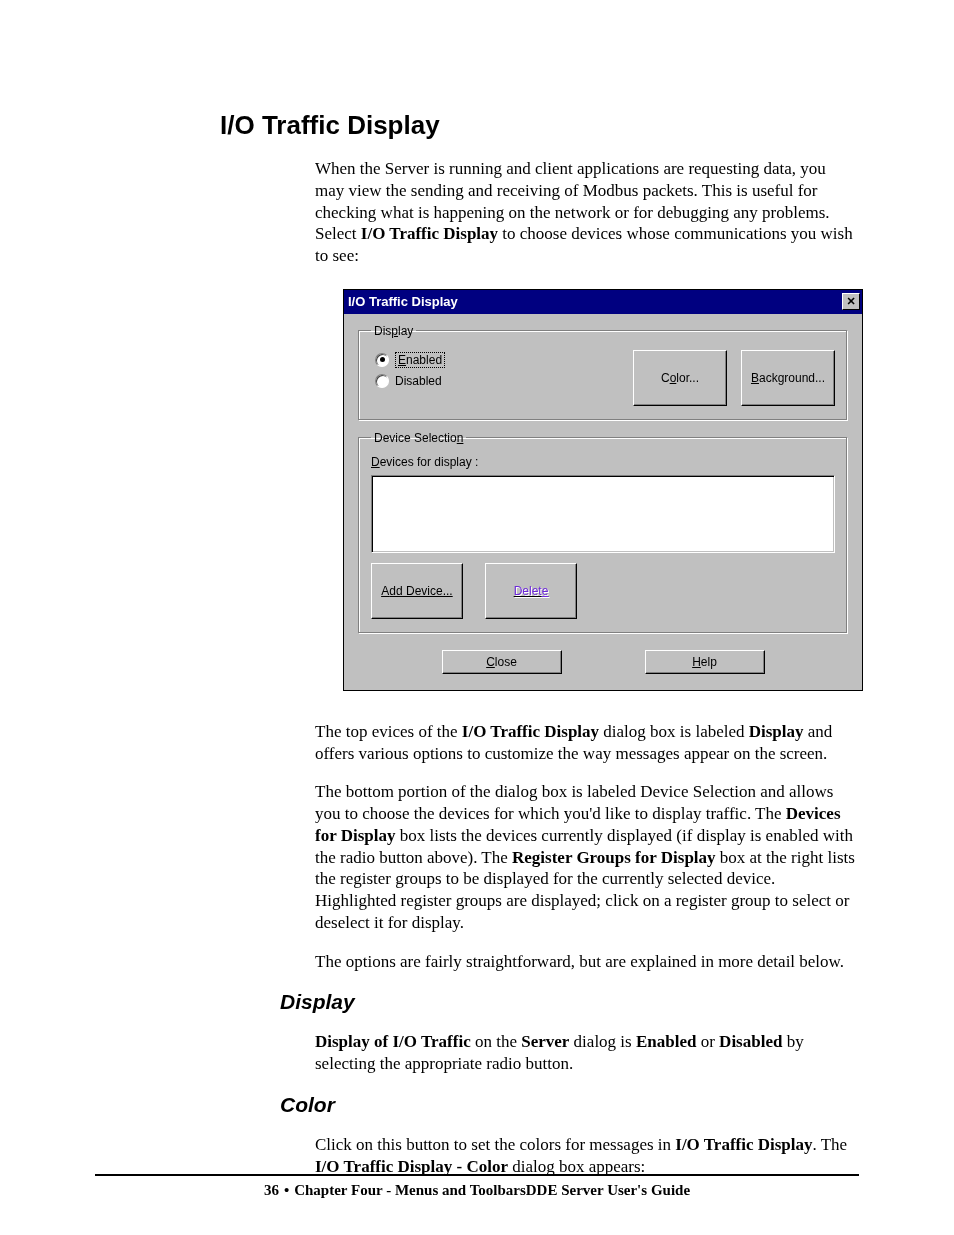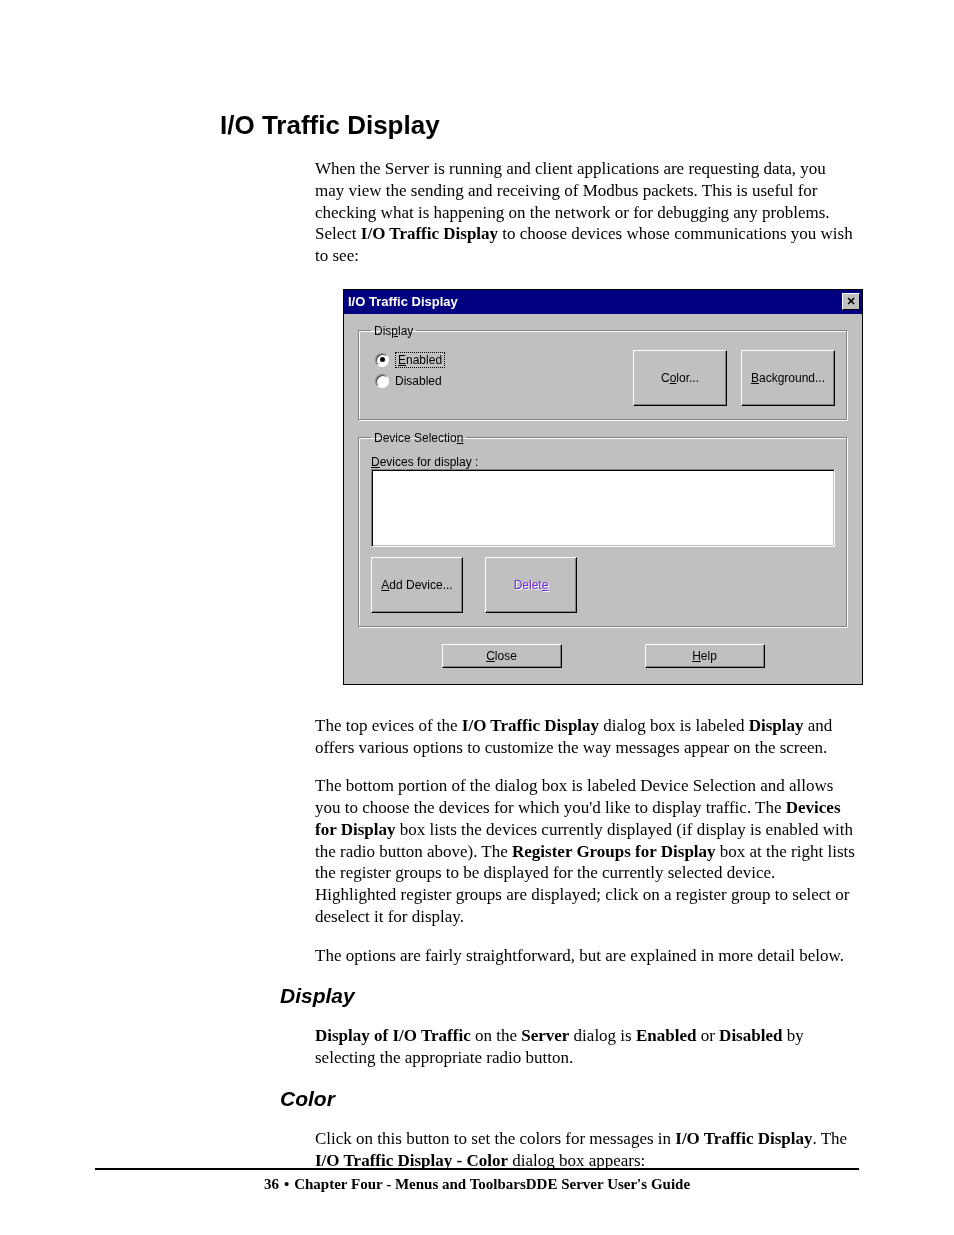--- a/index.html
+++ b/index.html
@@ -147,36 +147,37 @@
     gap: 14px;
     margin-left: auto;
     margin-top: 2px;
   }
   .device-selection-inner {
     display: flex;
     gap: 26px;
     align-items: flex-start;
   }
   .dev-col { flex: 1; }
-  .col-label { font-size: 12px; margin-bottom: 0; display:block;}
+  .col-label { font-size: 12px; margin-bottom: 6px; display:block;}
   .listbox {
     background: #fff;
     border: 1px solid #808080;
     border-right-color: #fff;
     border-bottom-color: #fff;
     box-shadow: inset 1px 1px 0 #000, inset -1px -1px 0 #c0c0c0;
     height: 78px;
     width: 100%;
     box-sizing: border-box;
   }
   .listbox.tall { height: 128px; }
   .dev-btn-row {
     display: flex;
     gap: 22px;
     margin-top: 10px;
+    text-decoration: underline;
   }
   .dev-btn-row .winbtn { min-width: 90px; }
   .bottom-row {
     display: flex;
     justify-content: space-around;
     padding: 6px 60px 0 60px;
     gap: 36px;
   }
   .bottom-row .winbtn { min-width: 118px; padding: 4px 0;}
   .u { text-decoration: underline; }

